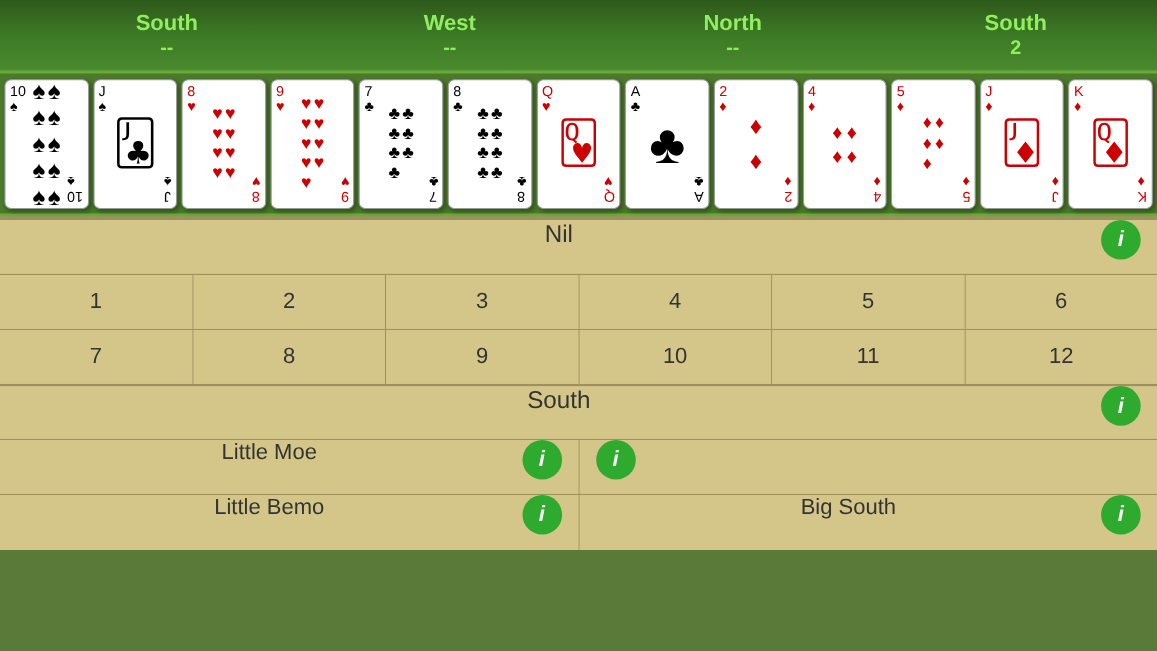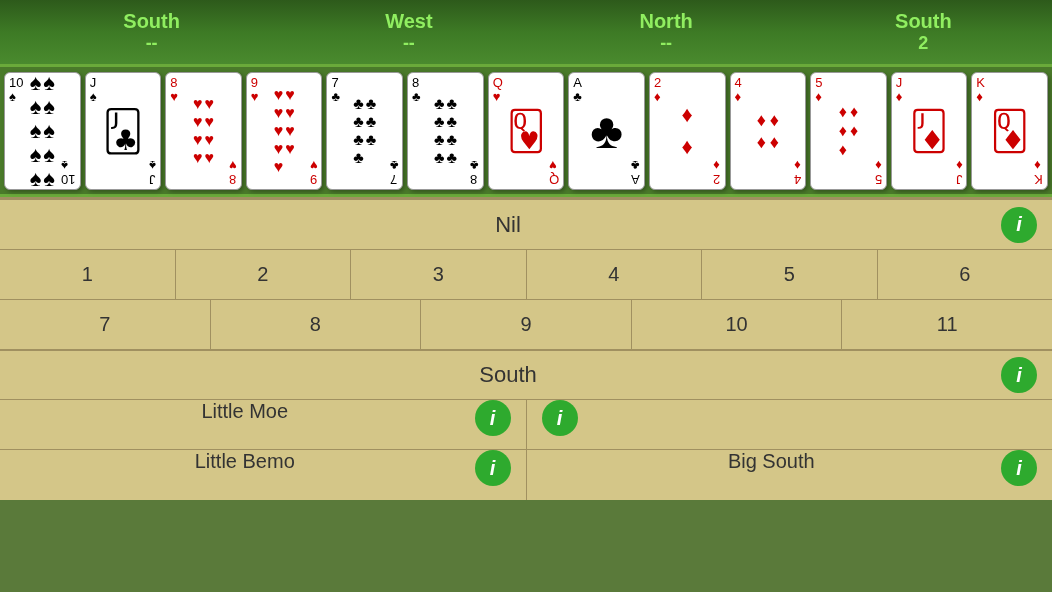--- a/index.html
+++ b/index.html
@@ -111,21 +111,21 @@
       background: #d4c688;
     }
     .bid-cell:last-child {
       border-right: none;
     }
 
     .bid-full-row {
       display: flex;
       border-bottom: 1px solid #a09060;
       height: 50px;
-      align-items: center;
+      align-items: flex-start;
       justify-content: space-between;
       padding: 0 15px;
       background: #d4c688;
       position: relative;
     }
     .bid-full-row .label {
       flex: 1;
       text-align: center;
       font-size: 22px;
       color: #333;
@@ -355,20 +355,21 @@
     <div class="bid-cell">5</div>
     <div class="bid-cell">6</div>
   </div>
 
   <div class="bid-row">
     <div class="bid-cell">7</div>
     <div class="bid-cell">8</div>
     <div class="bid-cell">9</div>
     <div class="bid-cell">10</div>
     <div class="bid-cell">11</div>
+    <div class="bid-cell">12</div>
   </div>
 
   <div class="bid-full-row" style="border-bottom:1px solid #a09060; border-top:1px solid #a09060;">
     <span class="label">South</span>
     <div class="info-btn">i</div>
   </div>
 
   <div class="two-col-row">
     <div class="two-col-cell">
       <span class="cell-label">Little Moe</span>

